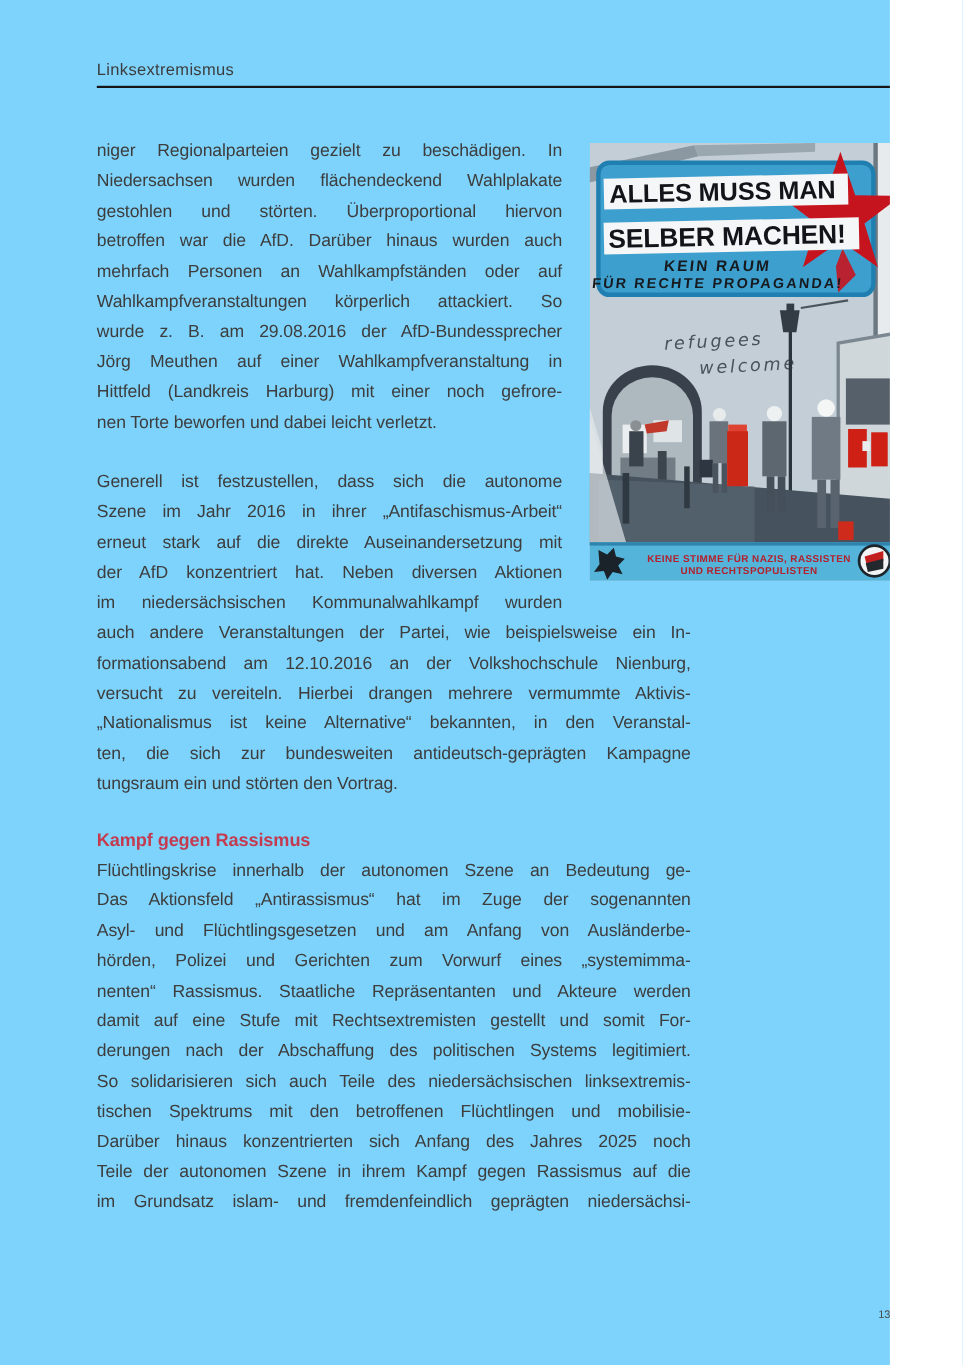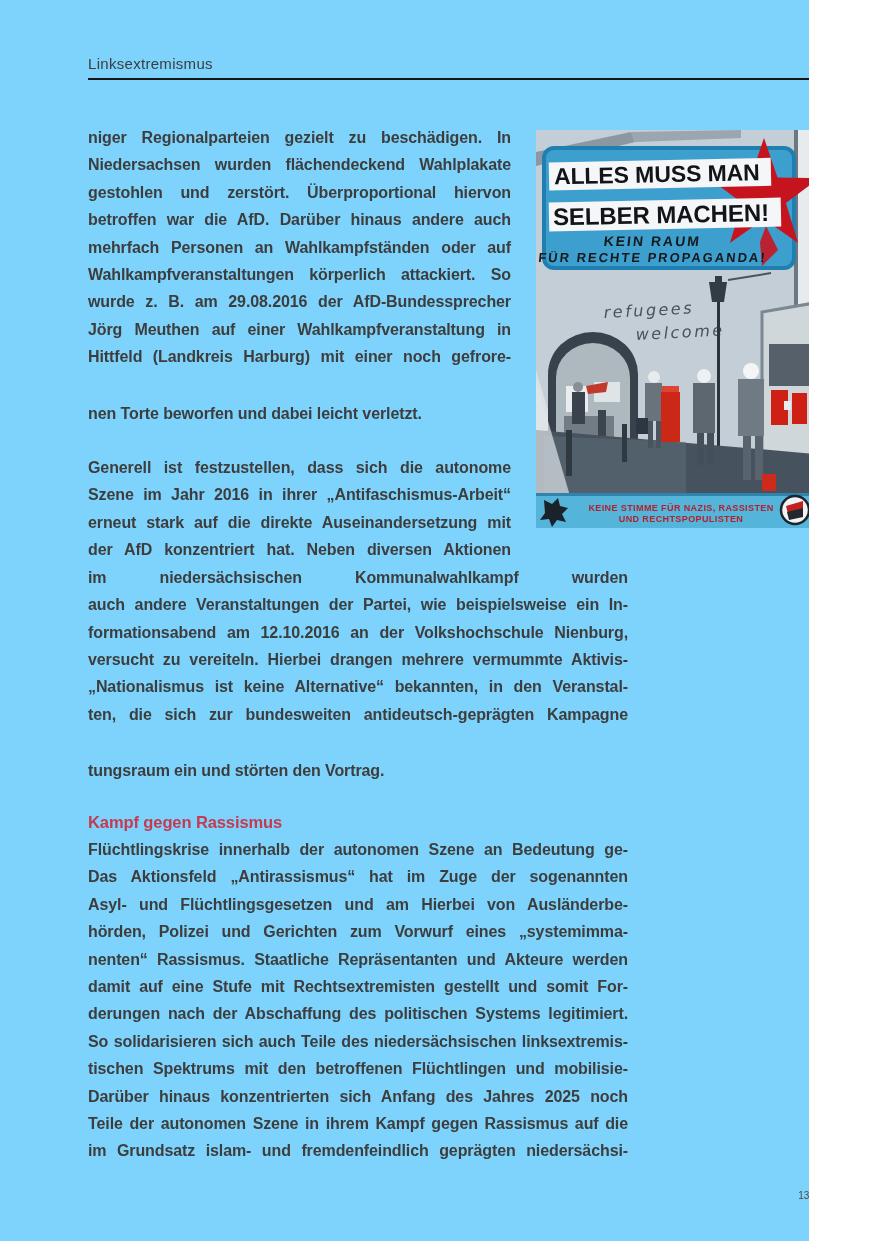--- a/index.html
+++ b/index.html
@@ -27,22 +27,22 @@
     font-size:16px;line-height:27.4px;letter-spacing:-0.1px;
     text-align:justify;
   }
   .figure{
     float:right;width:280px;height:398px;
     margin:6px -188px 30px 25px;
   }
   .figure svg{display:block;width:280px;height:398px;}
   .para{margin:0;}
   .para.gap{margin-top:27px;}
-  .line{text-align:justify;text-align-last:justify;font-weight:bold;}
-  .line.last{text-align-last:left;margin-top:29px;}
+  .line{text-align:justify;text-align-last:justify;}
+  .line.last{text-align-last:left;}
   .sub-heading{
     margin-top:24px;
     font-size:16.5px;line-height:27.4px;
   }
   .page-number{
     position:absolute;left:628px;top:1190px;width:187px;
     text-align:right;font-size:10px;color:#4a4a4a;
   }
   
   .sign-txt{font-family:"Liberation Sans",sans-serif;font-weight:bold;fill:#111418;}
@@ -151,22 +151,22 @@
         <polygon points="251,382 267,378 267,387 253,390" fill="#23282e"></polygon>
         <text class="banner-txt" x="145" y="381" font-size="9" text-anchor="middle">KEINE STIMME FÜR NAZIS, RASSISTEN</text>
         <text class="banner-txt" x="145" y="392" font-size="9" text-anchor="middle">UND RECHTSPOPULISTEN</text>
       </svg>
     </div>
 
     <div id="paras">
         <div class="para">
           <div class="line">niger Regionalparteien gezielt zu beschädigen. In</div>
           <div class="line">Niedersachsen wurden flächendeckend Wahlplakate</div>
-          <div class="line">gestohlen und zerstört. Überproportional hiervon</div>
-          <div class="line">betroffen war die AfD. Darüber hinaus andere auch</div>
+          <div class="line">gestohlen und störten. Überproportional hiervon</div>
+          <div class="line">betroffen war die AfD. Darüber hinaus wurden auch</div>
           <div class="line">mehrfach Personen an Wahlkampfständen oder auf</div>
           <div class="line">Wahlkampfveranstaltungen körperlich attackiert. So</div>
           <div class="line">wurde z. B. am 29.08.2016 der AfD-Bundessprecher</div>
           <div class="line">Jörg Meuthen auf einer Wahlkampfveranstaltung in</div>
           <div class="line">Hittfeld (Landkreis Harburg) mit einer noch gefrore-</div>
           <div class="line last">nen Torte beworfen und dabei leicht verletzt.</div>
         </div>
         <div class="para gap">
           <div class="line">Generell ist festzustellen, dass sich die autonome</div>
           <div class="line">Szene im Jahr 2016 in ihrer „Antifaschismus-Arbeit“</div>
@@ -177,21 +177,21 @@
           <div class="line">formationsabend am 12.10.2016 an der Volkshochschule Nienburg,</div>
           <div class="line">versucht zu vereiteln. Hierbei drangen mehrere vermummte Aktivis-</div>
           <div class="line">„Nationalismus ist keine Alternative“ bekannten, in den Veranstal-</div>
           <div class="line">ten, die sich zur bundesweiten antideutsch-geprägten Kampagne</div>
           <div class="line last">tungsraum ein und störten den Vortrag.</div>
         </div>
         <div class="sub-heading" style="color: rgb(196, 59, 80); font-weight: bold;">Kampf gegen Rassismus</div>
         <div class="para">
           <div class="line">Flüchtlingskrise innerhalb der autonomen Szene an Bedeutung ge-</div>
           <div class="line">Das Aktionsfeld „Antirassismus“ hat im Zuge der sogenannten</div>
-          <div class="line">Asyl- und Flüchtlingsgesetzen und am Hierbei von Ausländerbe-</div>
+          <div class="line">Asyl- und Flüchtlingsgesetzen und am Anfang von Ausländerbe-</div>
           <div class="line">hörden, Polizei und Gerichten zum Vorwurf eines „systemimma-</div>
           <div class="line">nenten“ Rassismus. Staatliche Repräsentanten und Akteure werden</div>
           <div class="line">damit auf eine Stufe mit Rechtsextremisten gestellt und somit For-</div>
           <div class="line">derungen nach der Abschaffung des politischen Systems legitimiert.</div>
           <div class="line">So solidarisieren sich auch Teile des niedersächsischen linksextremis-</div>
           <div class="line">tischen Spektrums mit den betroffenen Flüchtlingen und mobilisie-</div>
         </div>
         <div class="para">
           <div class="line">Darüber hinaus konzentrierten sich Anfang des Jahres 2025 noch</div>
           <div class="line">Teile der autonomen Szene in ihrem Kampf gegen Rassismus auf die</div>

